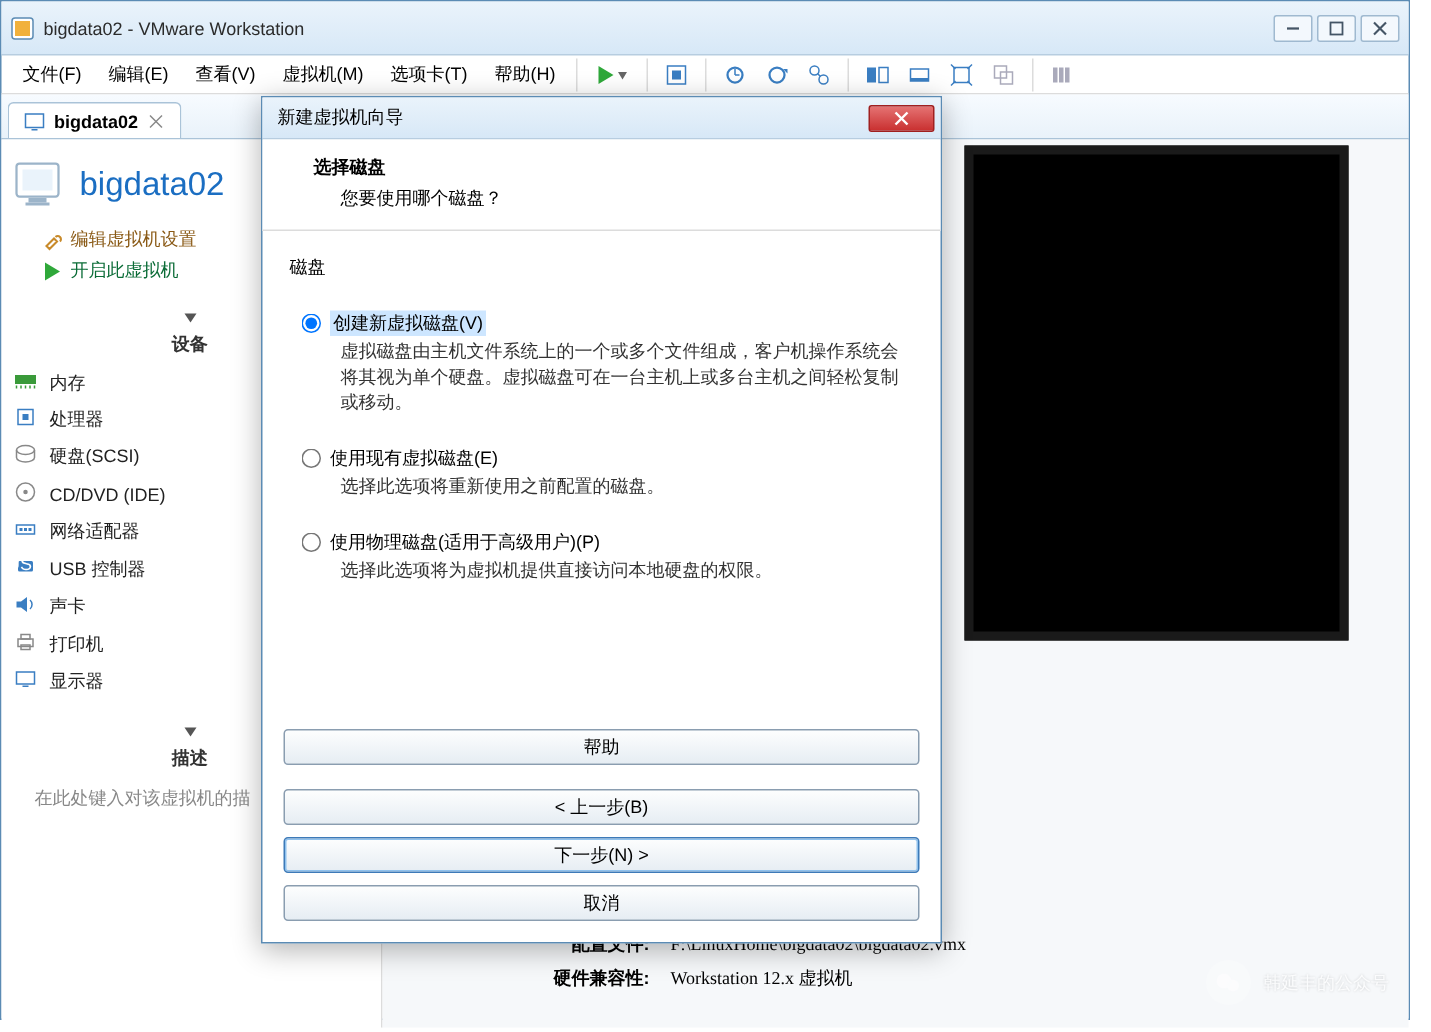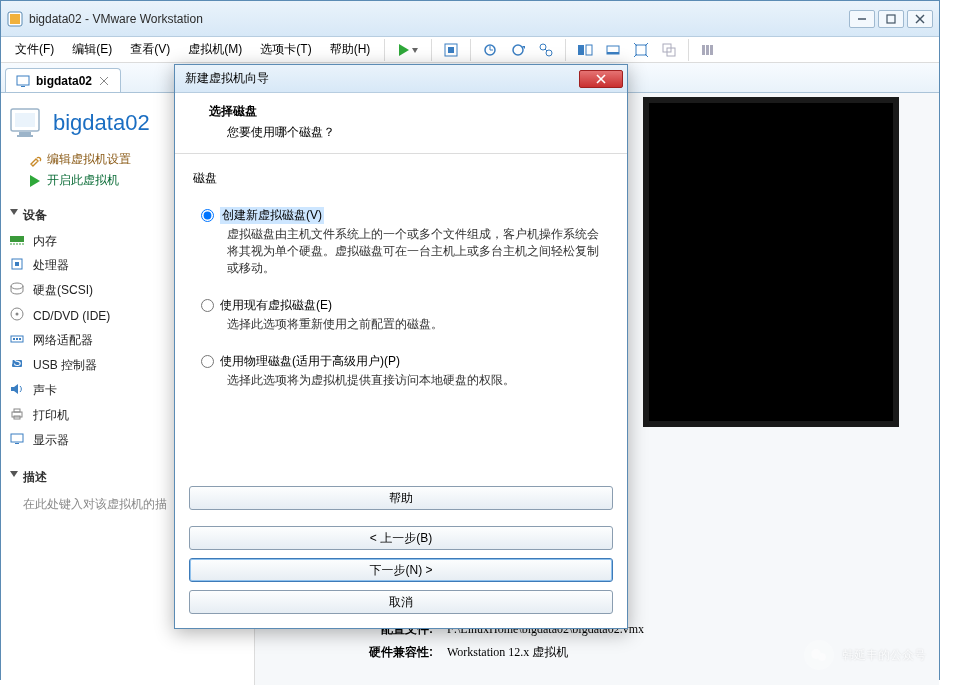--- a/index.html
+++ b/index.html
@@ -27,21 +27,21 @@
 
 .content { display:flex; height:592px; }
 
 
 .sidebar { width:254px; background:#fff; border-right:1px solid #dcdcdc; padding:8px 10px 10px 4px; }
 .vmhdr { display:flex; align-items:center; gap:8px; padding:4px; margin-bottom:4px; }
 .vmhdr .bigicon { width:36px; height:36px; }
 .vmname { color:#1b6ec2; font-size:22px; }
 .actlink { display:flex; align-items:center; gap:6px; padding:2px 4px 2px 24px; color:#0b6c37; cursor:default; }
 .actlink.edit { color:#8a5a16; }
-.secthdr { display:flex; gap:4px; color:#333; font-weight:bold; margin:16px 0 6px 4px; }
+.secthdr { display:flex; align-items:center; gap:4px; color:#333; font-weight:bold; margin:16px 0 6px 4px;flex-direction:column; }
 .devtbl { width:100%; border-collapse:collapse; }
 .devtbl td { padding:3px 4px; vertical-align:middle; }
 .devtbl td.ic { width:22px; }
 .devtbl td.lab { color:#222; }
 .devtbl td.val { color:#222; text-align:left; width:48px; }
 .desc-hint { color:#888; padding:4px 4px 4px 18px; }
 
 
 .mainpanel { flex:1; background:#f6f8fa; position:relative; }
 .vmpreview { position:absolute; right:40px; top:4px; width:256px; height:330px; background:#000; border:6px solid #1a1a1a; }

